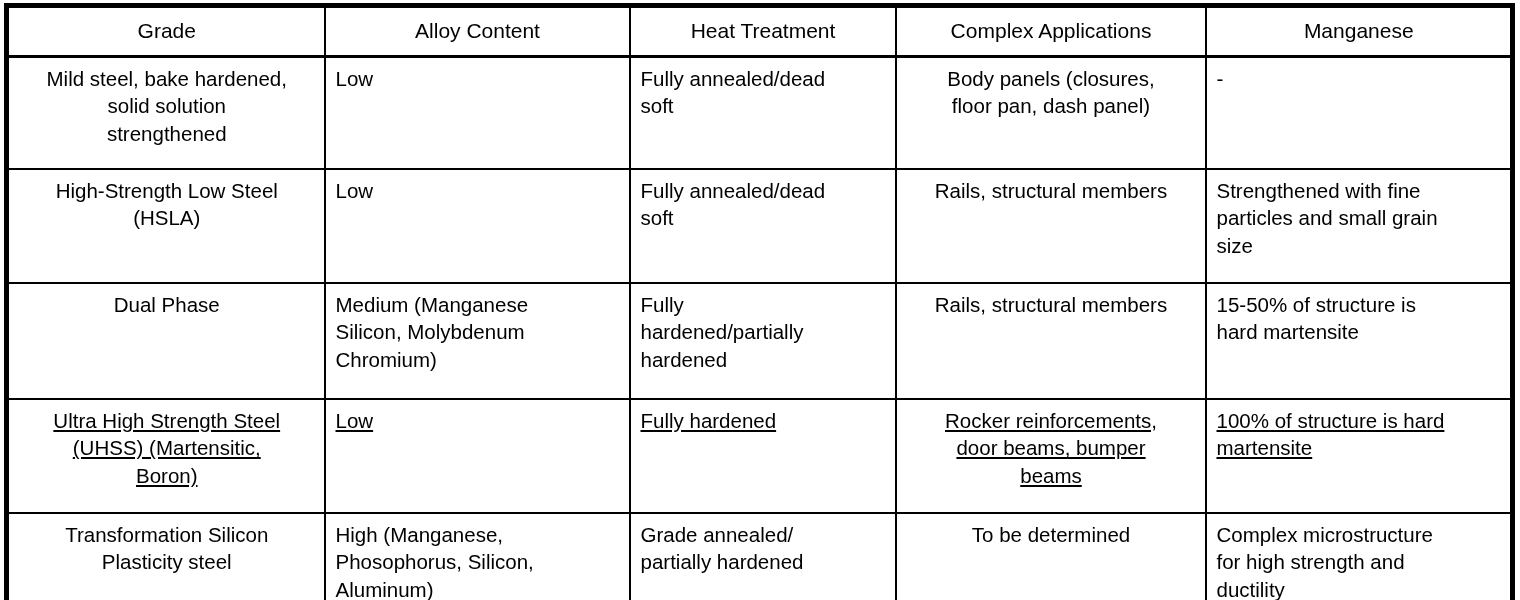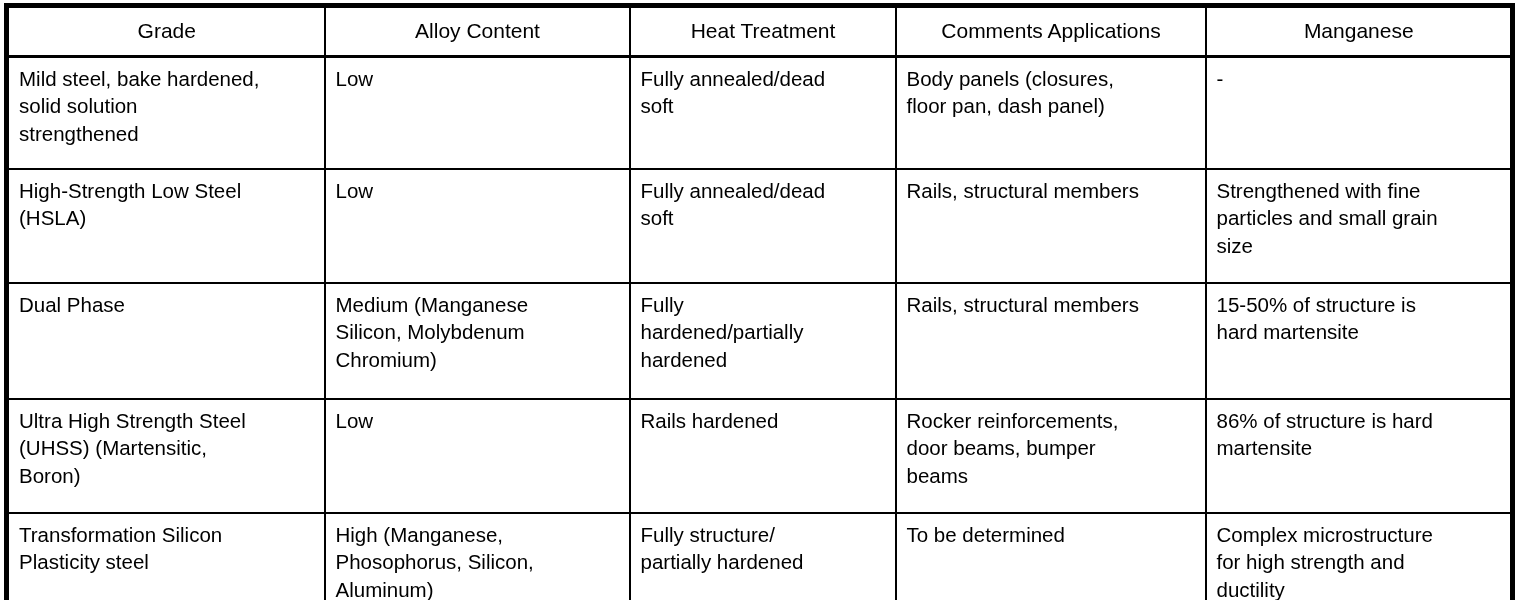--- a/index.html
+++ b/index.html
@@ -65,27 +65,27 @@
   }
 
   
   .col-grade       { width: 318px; }
   .col-alloy       { width: 305px; }
   .col-heat        { width: 266px; }
   .col-apps        { width: 310px; }
   .col-comments    { width: 307px; }
 
   
-  td.cell-center { }
+  td.cell-center { text-align: center; }
   td.cell-left   { text-align: left; margin-left: 48px; }
 
   .row-r1 > td { height: 96px; }
   .row-r2 > td { height: 98px; }
   .row-r3 > td { height: 100px; }
-  .row-r4 > td { height: 98px; }
+  .row-r4 > td { height: 98px; text-decoration: underline; }
   .row-r5 > td { height: 105px; }
 
   .cell-text {
     display: block;
     white-space: pre-line;
   }
 </style>
 </head>
 <body>
 
@@ -103,21 +103,21 @@
         <th>
           <span class="cell-text">Grade</span>
         </th>
         <th>
           <span class="cell-text">Alloy Content</span>
         </th>
         <th>
           <span class="cell-text">Heat Treatment</span>
         </th>
         <th>
-          <span class="cell-text">Comments Applications</span>
+          <span class="cell-text">Complex Applications</span>
         </th>
         <th>
           <span class="cell-text">Manganese</span>
         </th>
       </tr>
     </thead>
     <tbody>
 
       <tr class="row-r1">
         <td class="cell-center">
@@ -189,45 +189,45 @@
       <tr class="row-r4">
         <td class="cell-center">
           <span class="cell-text">Ultra High Strength Steel
 (UHSS) (Martensitic,
 Boron)</span>
         </td>
         <td class="cell-left">
           <span class="cell-text">Low</span>
         </td>
         <td class="cell-left">
-          <span class="cell-text">Rails hardened</span>
+          <span class="cell-text">Fully hardened</span>
         </td>
         <td class="cell-center">
           <span class="cell-text">Rocker reinforcements,
 door beams, bumper
 beams</span>
         </td>
         <td class="cell-left">
-          <span class="cell-text">86% of structure is hard
+          <span class="cell-text">100% of structure is hard
 martensite</span>
         </td>
       </tr>
 
       <tr class="row-r5">
         <td class="cell-center">
           <span class="cell-text">Transformation Silicon
 Plasticity steel</span>
         </td>
         <td class="cell-left">
           <span class="cell-text">High (Manganese,
 Phosophorus, Silicon,
 Aluminum)</span>
         </td>
         <td class="cell-left">
-          <span class="cell-text">Fully structure/
+          <span class="cell-text">Grade annealed/
 partially hardened</span>
         </td>
         <td class="cell-center">
           <span class="cell-text">To be determined</span>
         </td>
         <td class="cell-left">
           <span class="cell-text">Complex microstructure
 for high strength and
 ductility</span>
         </td>

